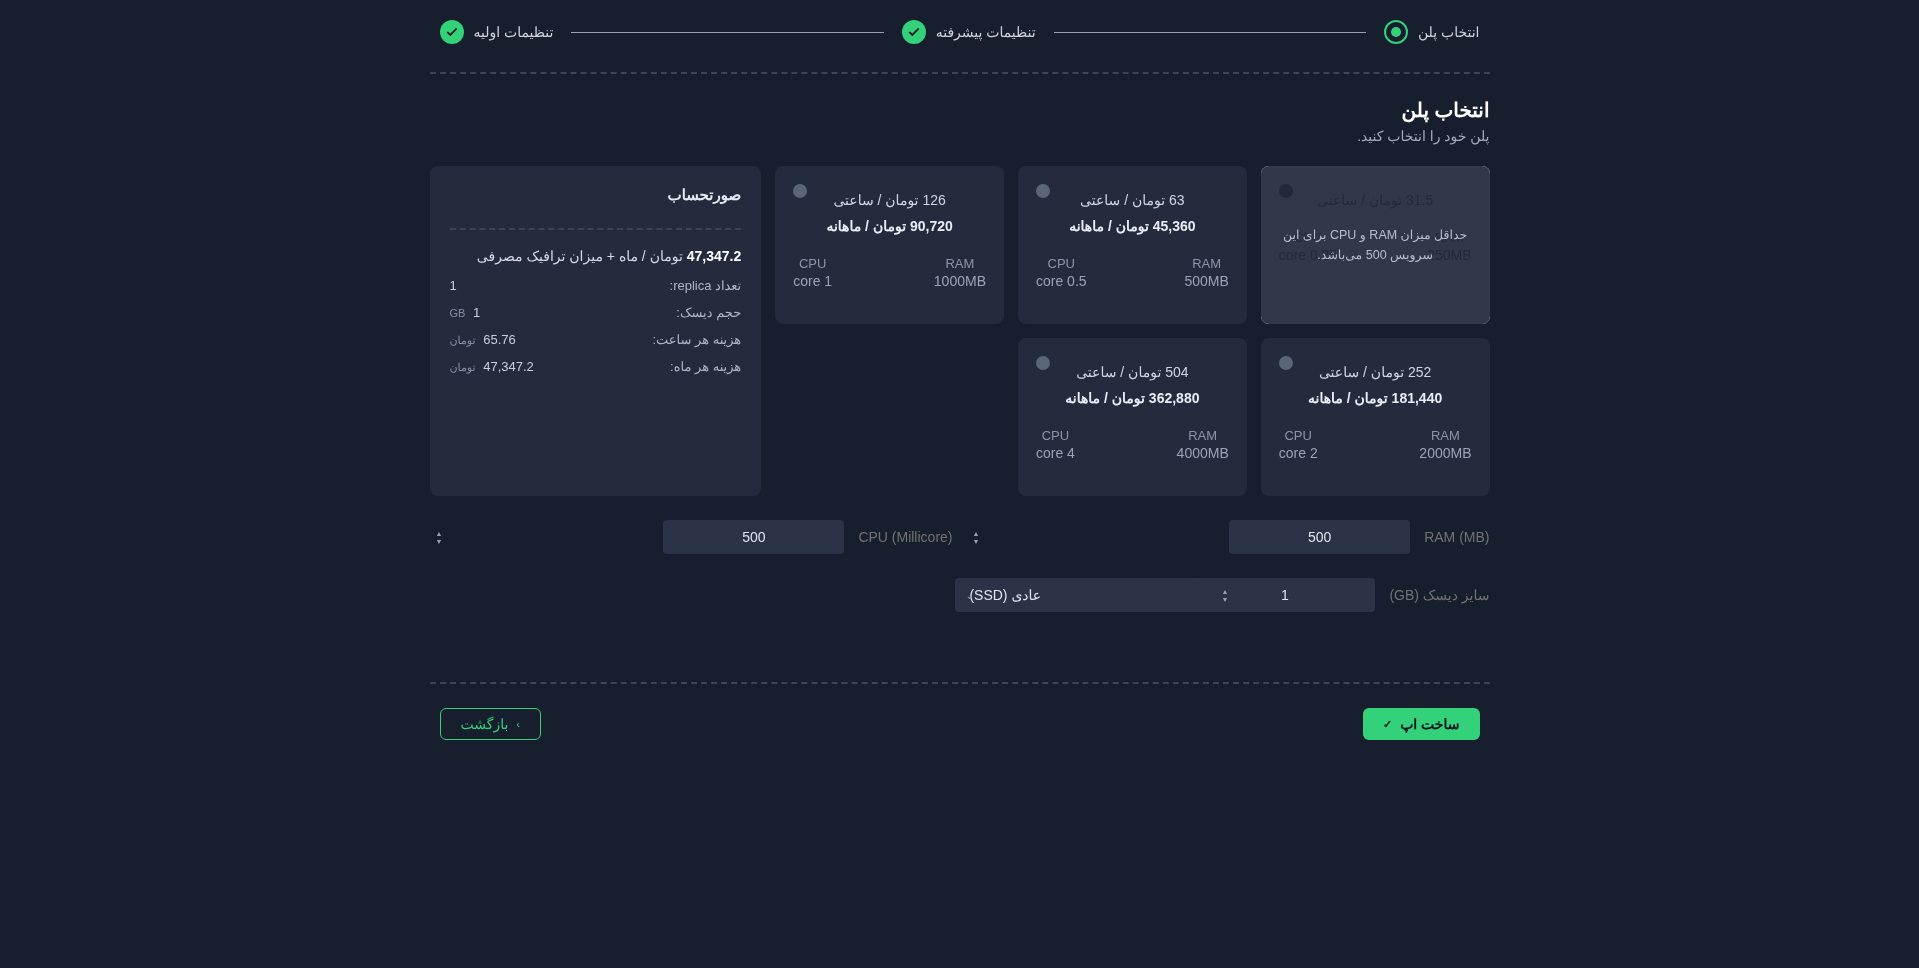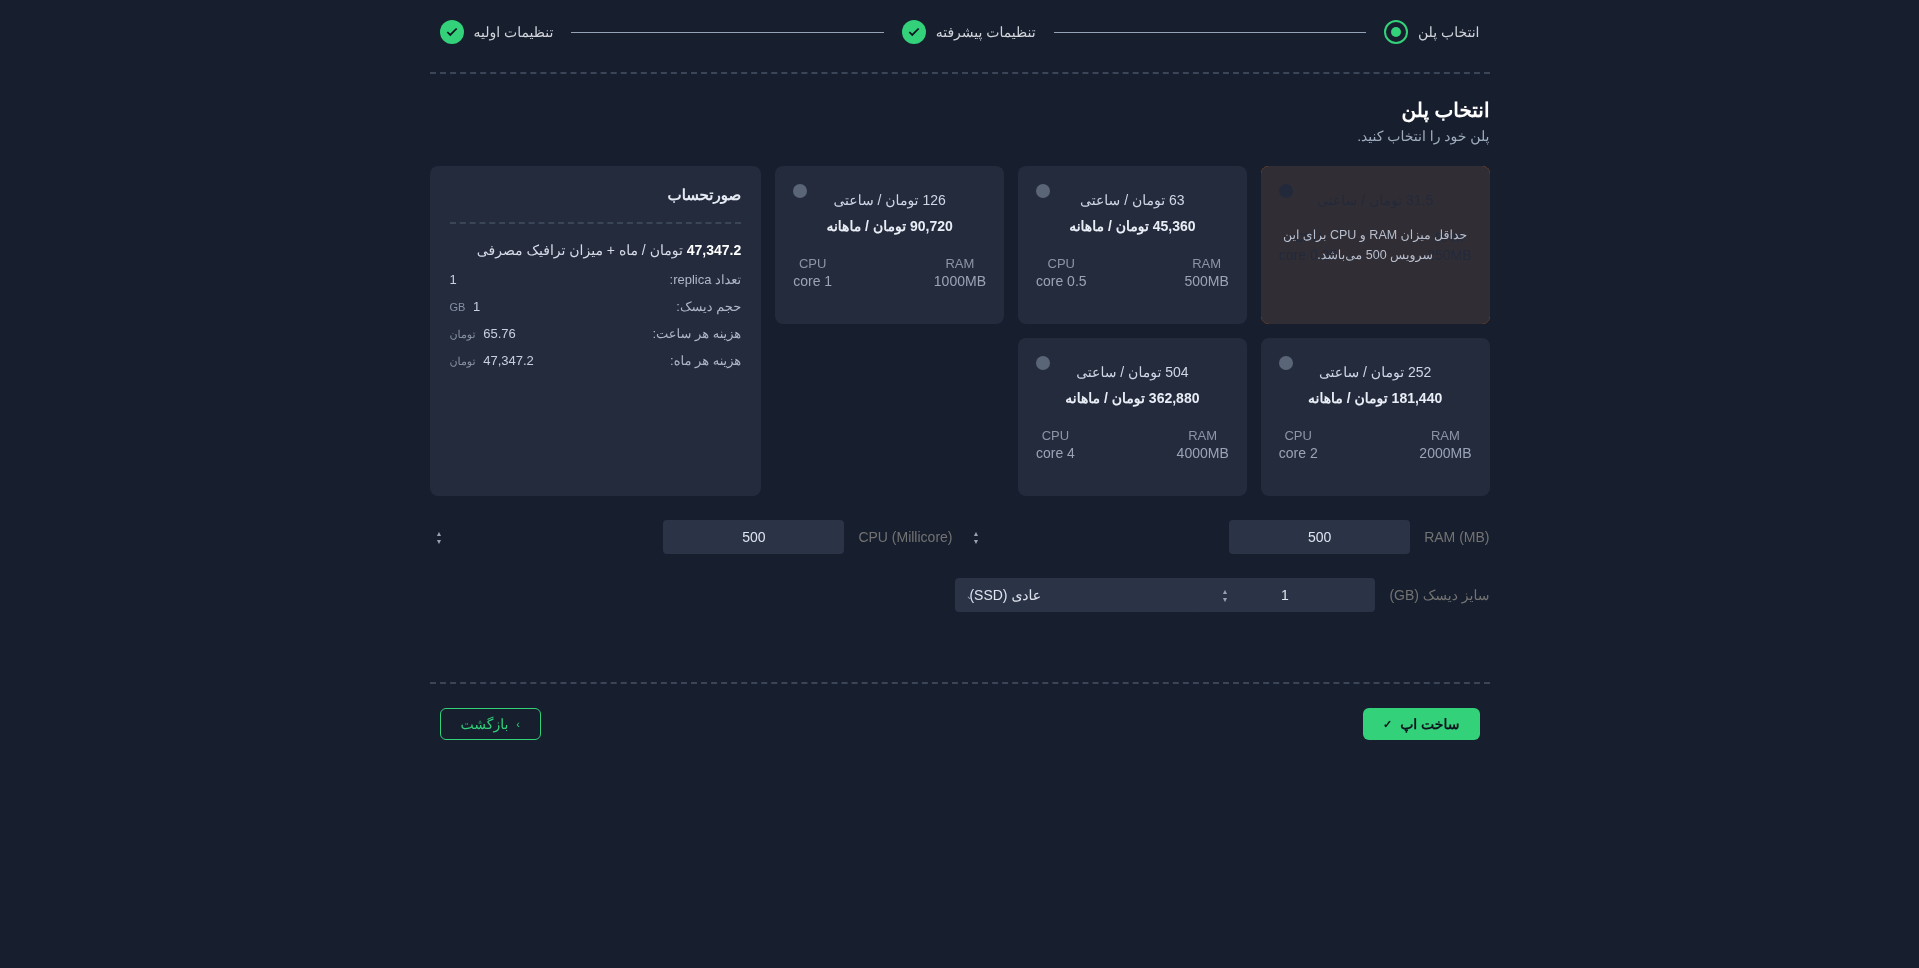--- a/index.html
+++ b/index.html
@@ -92,21 +92,21 @@
   direction: rtl;
 }
 .plan-card {
   background: #242b3d;
   border-radius: 8px;
   padding: 20px 18px;
   position: relative;
   min-height: 158px;
 }
 .plan-card.disabled {
-  background: #f97316;
+  background: #ffffff;
 }
 .plan-card .radio {
   position: absolute;
   top: 18px;
   left: 18px;
   width: 14px;
   height: 14px;
   border-radius: 50%;
   background: #5a6578;
 }
@@ -193,21 +193,21 @@
   background: #242b3d;
   border-radius: 8px;
   padding: 20px;
   grid-row: span 2;
 }
 .billing-title {
   font-size: 15px;
   font-weight: 700;
   color: #e5e9f2;
   text-align: right;
-  margin-bottom: 18px;
+  margin-bottom: 24px;
 }
 .billing-divider {
   border: none;
   border-top: 2px dashed #3b4558;
   margin-bottom: 18px;
 }
 .billing-main {
   font-size: 14px;
   color: #d5dae6;
   text-align: right;

